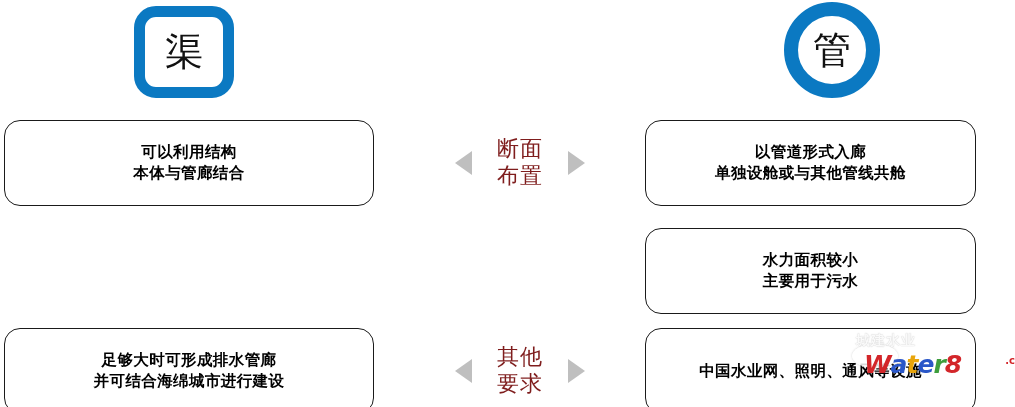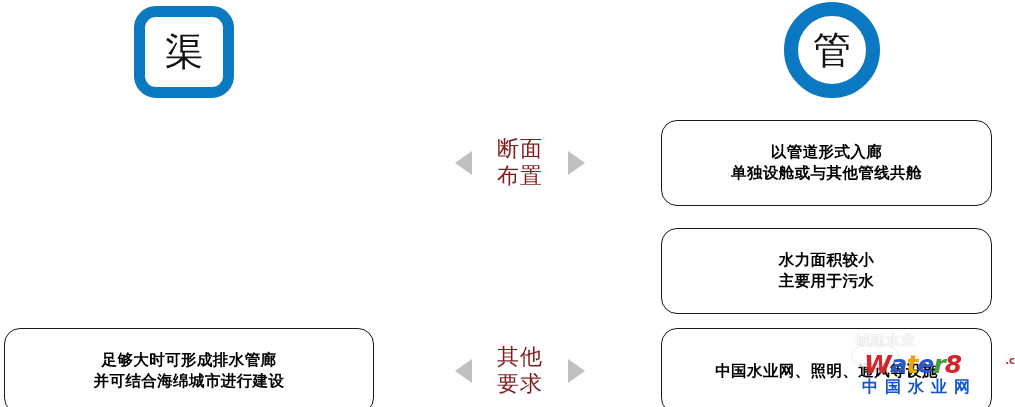--- a/index.html
+++ b/index.html
@@ -73,21 +73,21 @@
     box-sizing: border-box;
     border: 1.4px solid #1a1a1a;
     border-radius: 16px;
     background: #ffffff;
     display: flex;
     align-items: center;
     justify-content: center;
     text-align: center;
   }
   .pill-left  { left: 4px;   width: 370px; }
-  .pill-right { left: 661px; width: 331px; }
+  .pill-right { left: 645px; width: 331px; }
 
   .pill-text {
     font-size: 15.5px;
     font-weight: bold;
     color: #000000;
     line-height: 1.35;
     letter-spacing: 0.4px;
     white-space: pre-line;
   }
 
@@ -206,20 +206,24 @@
 
   <div class="icon-square">
     <span class="icon-glyph">渠</span>
   </div>
 
   <div class="icon-circle">
     <span class="icon-glyph">管</span>
   </div>
 
   <div class="row row-1">
+    <div class="pill pill-left">
+      <div class="pill-text">可以利用结构
+本体与管廊结合</div>
+    </div>
     <div class="center-group">
       <div class="tri tri-left"></div>
       <div class="center-label">断面
 布置</div>
       <div class="tri tri-right"></div>
     </div>
     <div class="pill pill-right">
       <div class="pill-text">以管道形式入廊
 单独设舱或与其他管线共舱</div>
     </div>
@@ -247,16 +251,15 @@
       <div class="pill-text">中国水业网、照明、通风等设施</div>
     </div>
   </div>
 
   <div class="watermark">
     <div class="wm-blot"></div>
     <div class="wm-ghost">城建水业</div>
     <div class="wm-logo">
       <span class="wm-w">W</span><span class="wm-a">a</span><span class="wm-t">t</span><span class="wm-e">e</span><span class="wm-r">r</span><span class="wm-8">8</span><span class="wm-dotcom">.com</span>
     </div>
-    <div class="wm-cn">中国水业网</div>
   </div>
 
 </div>
 
 </body></html>

